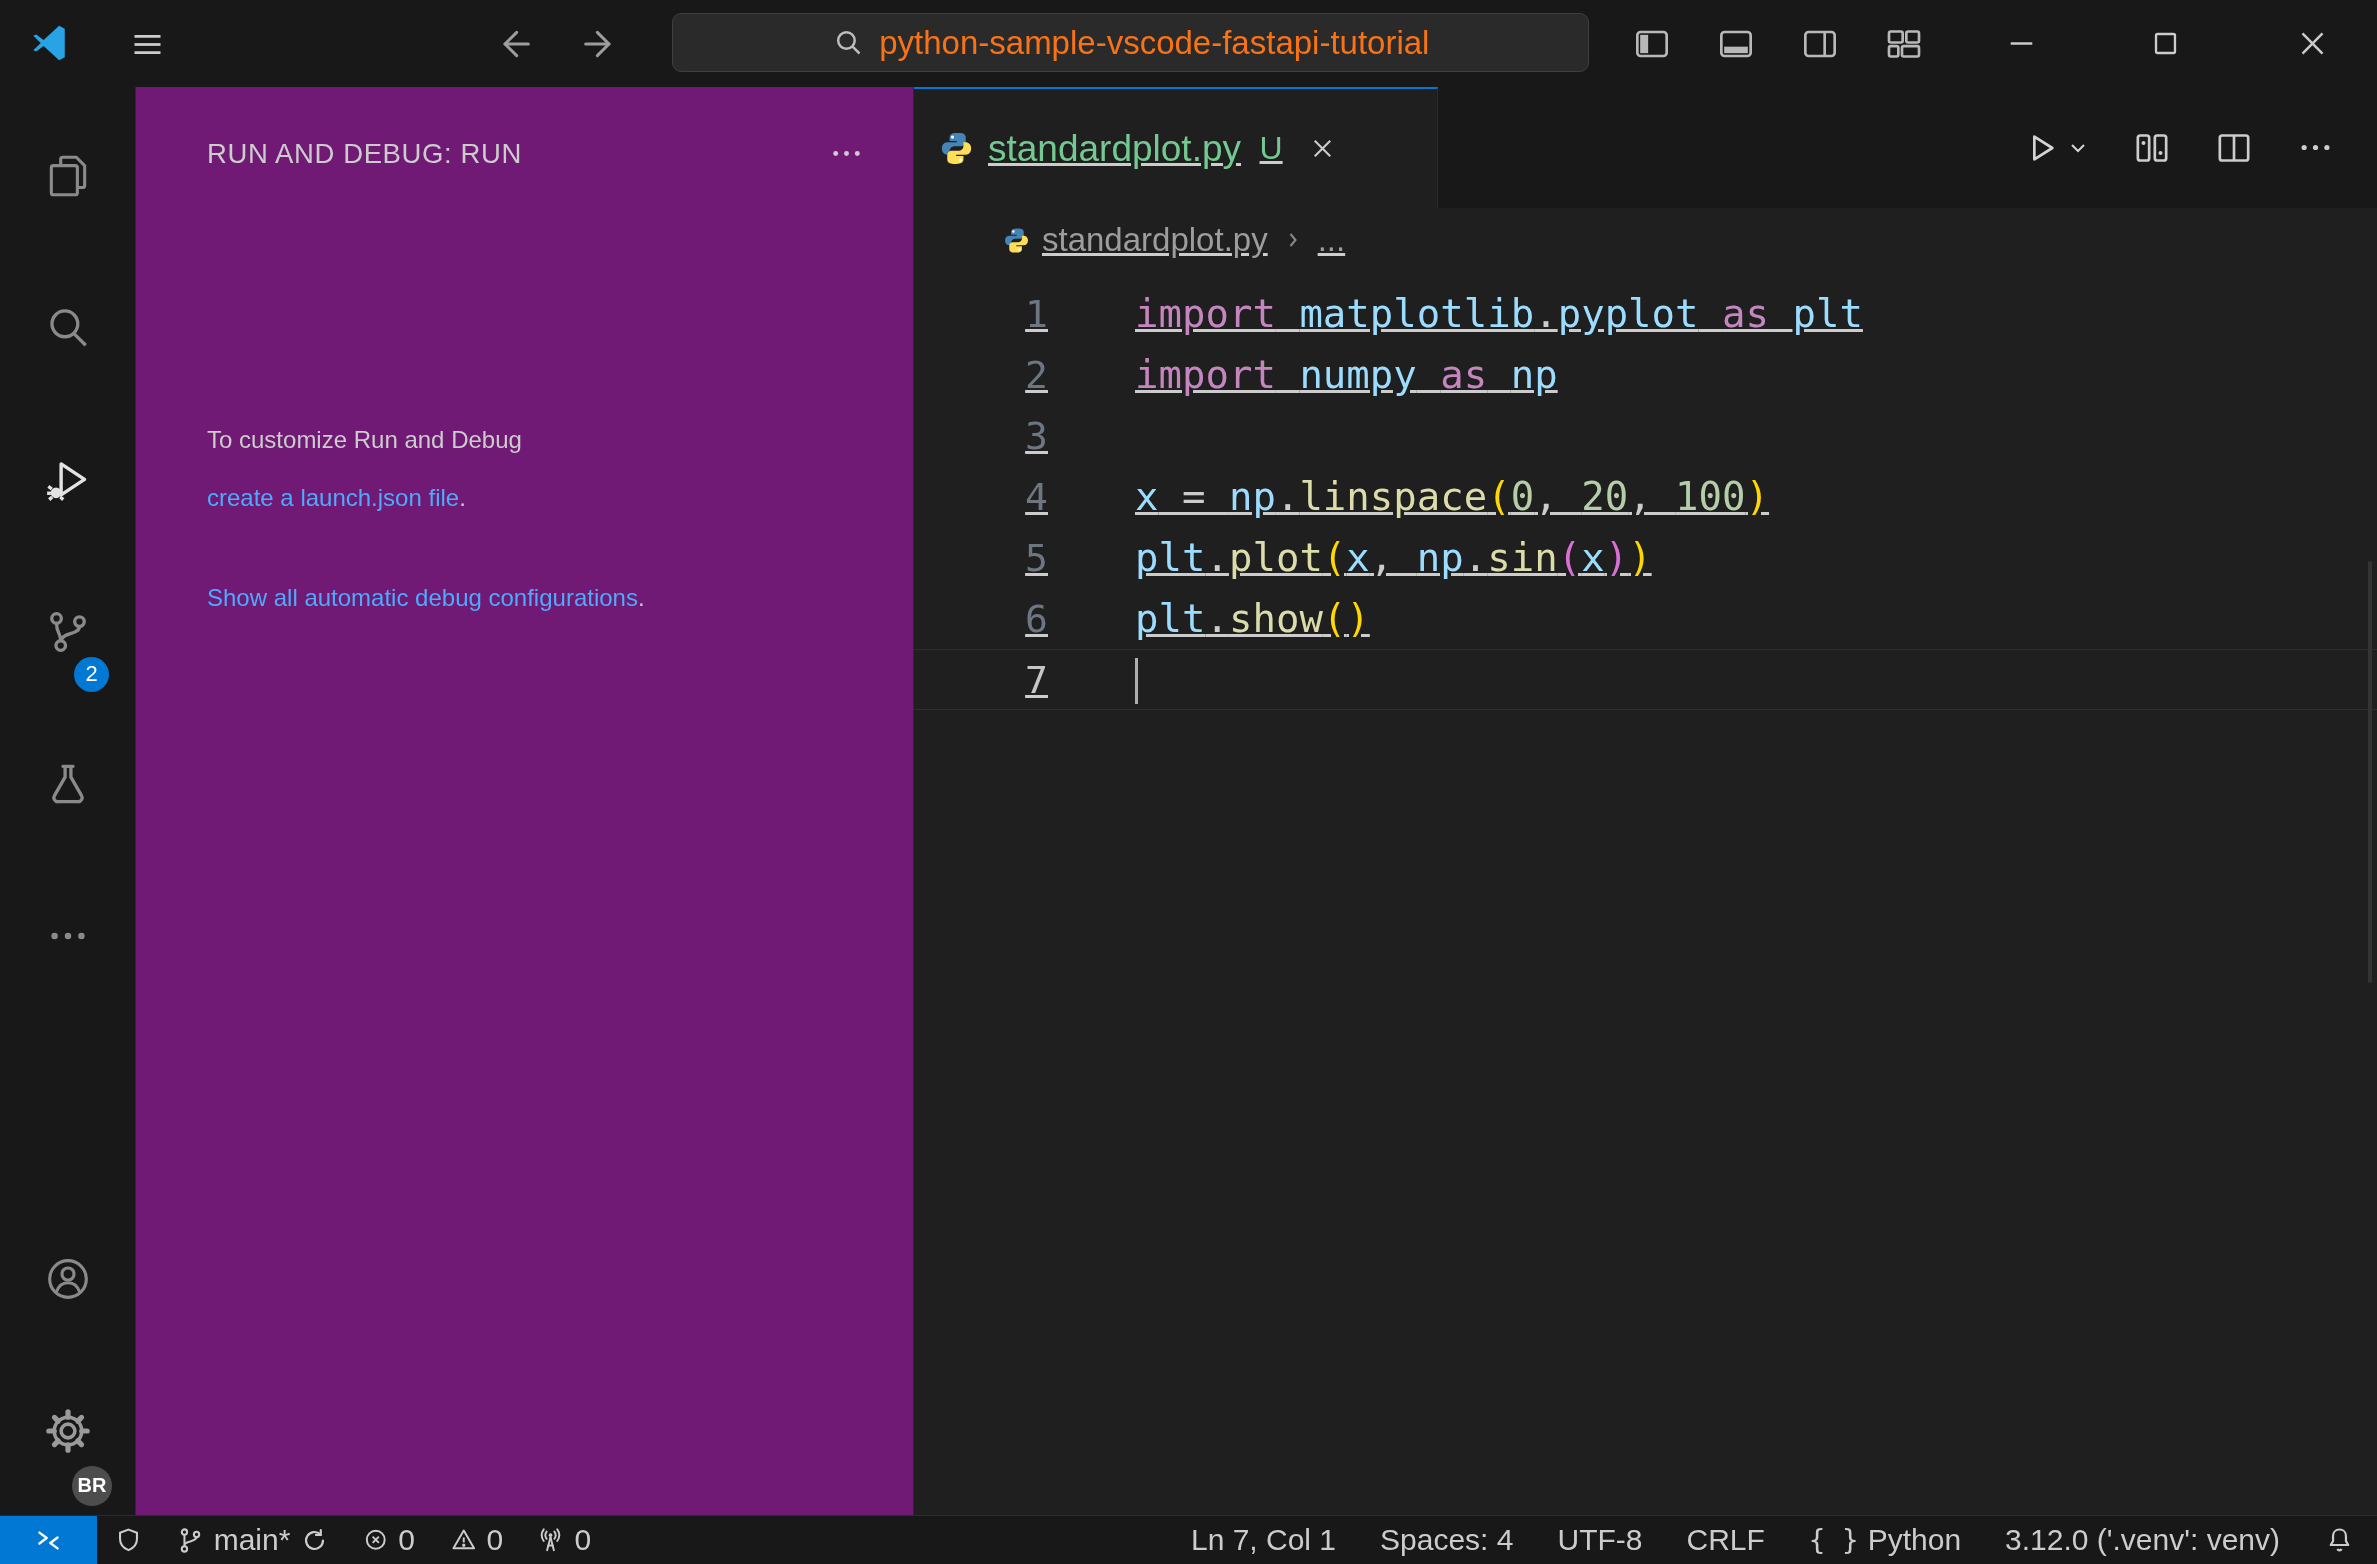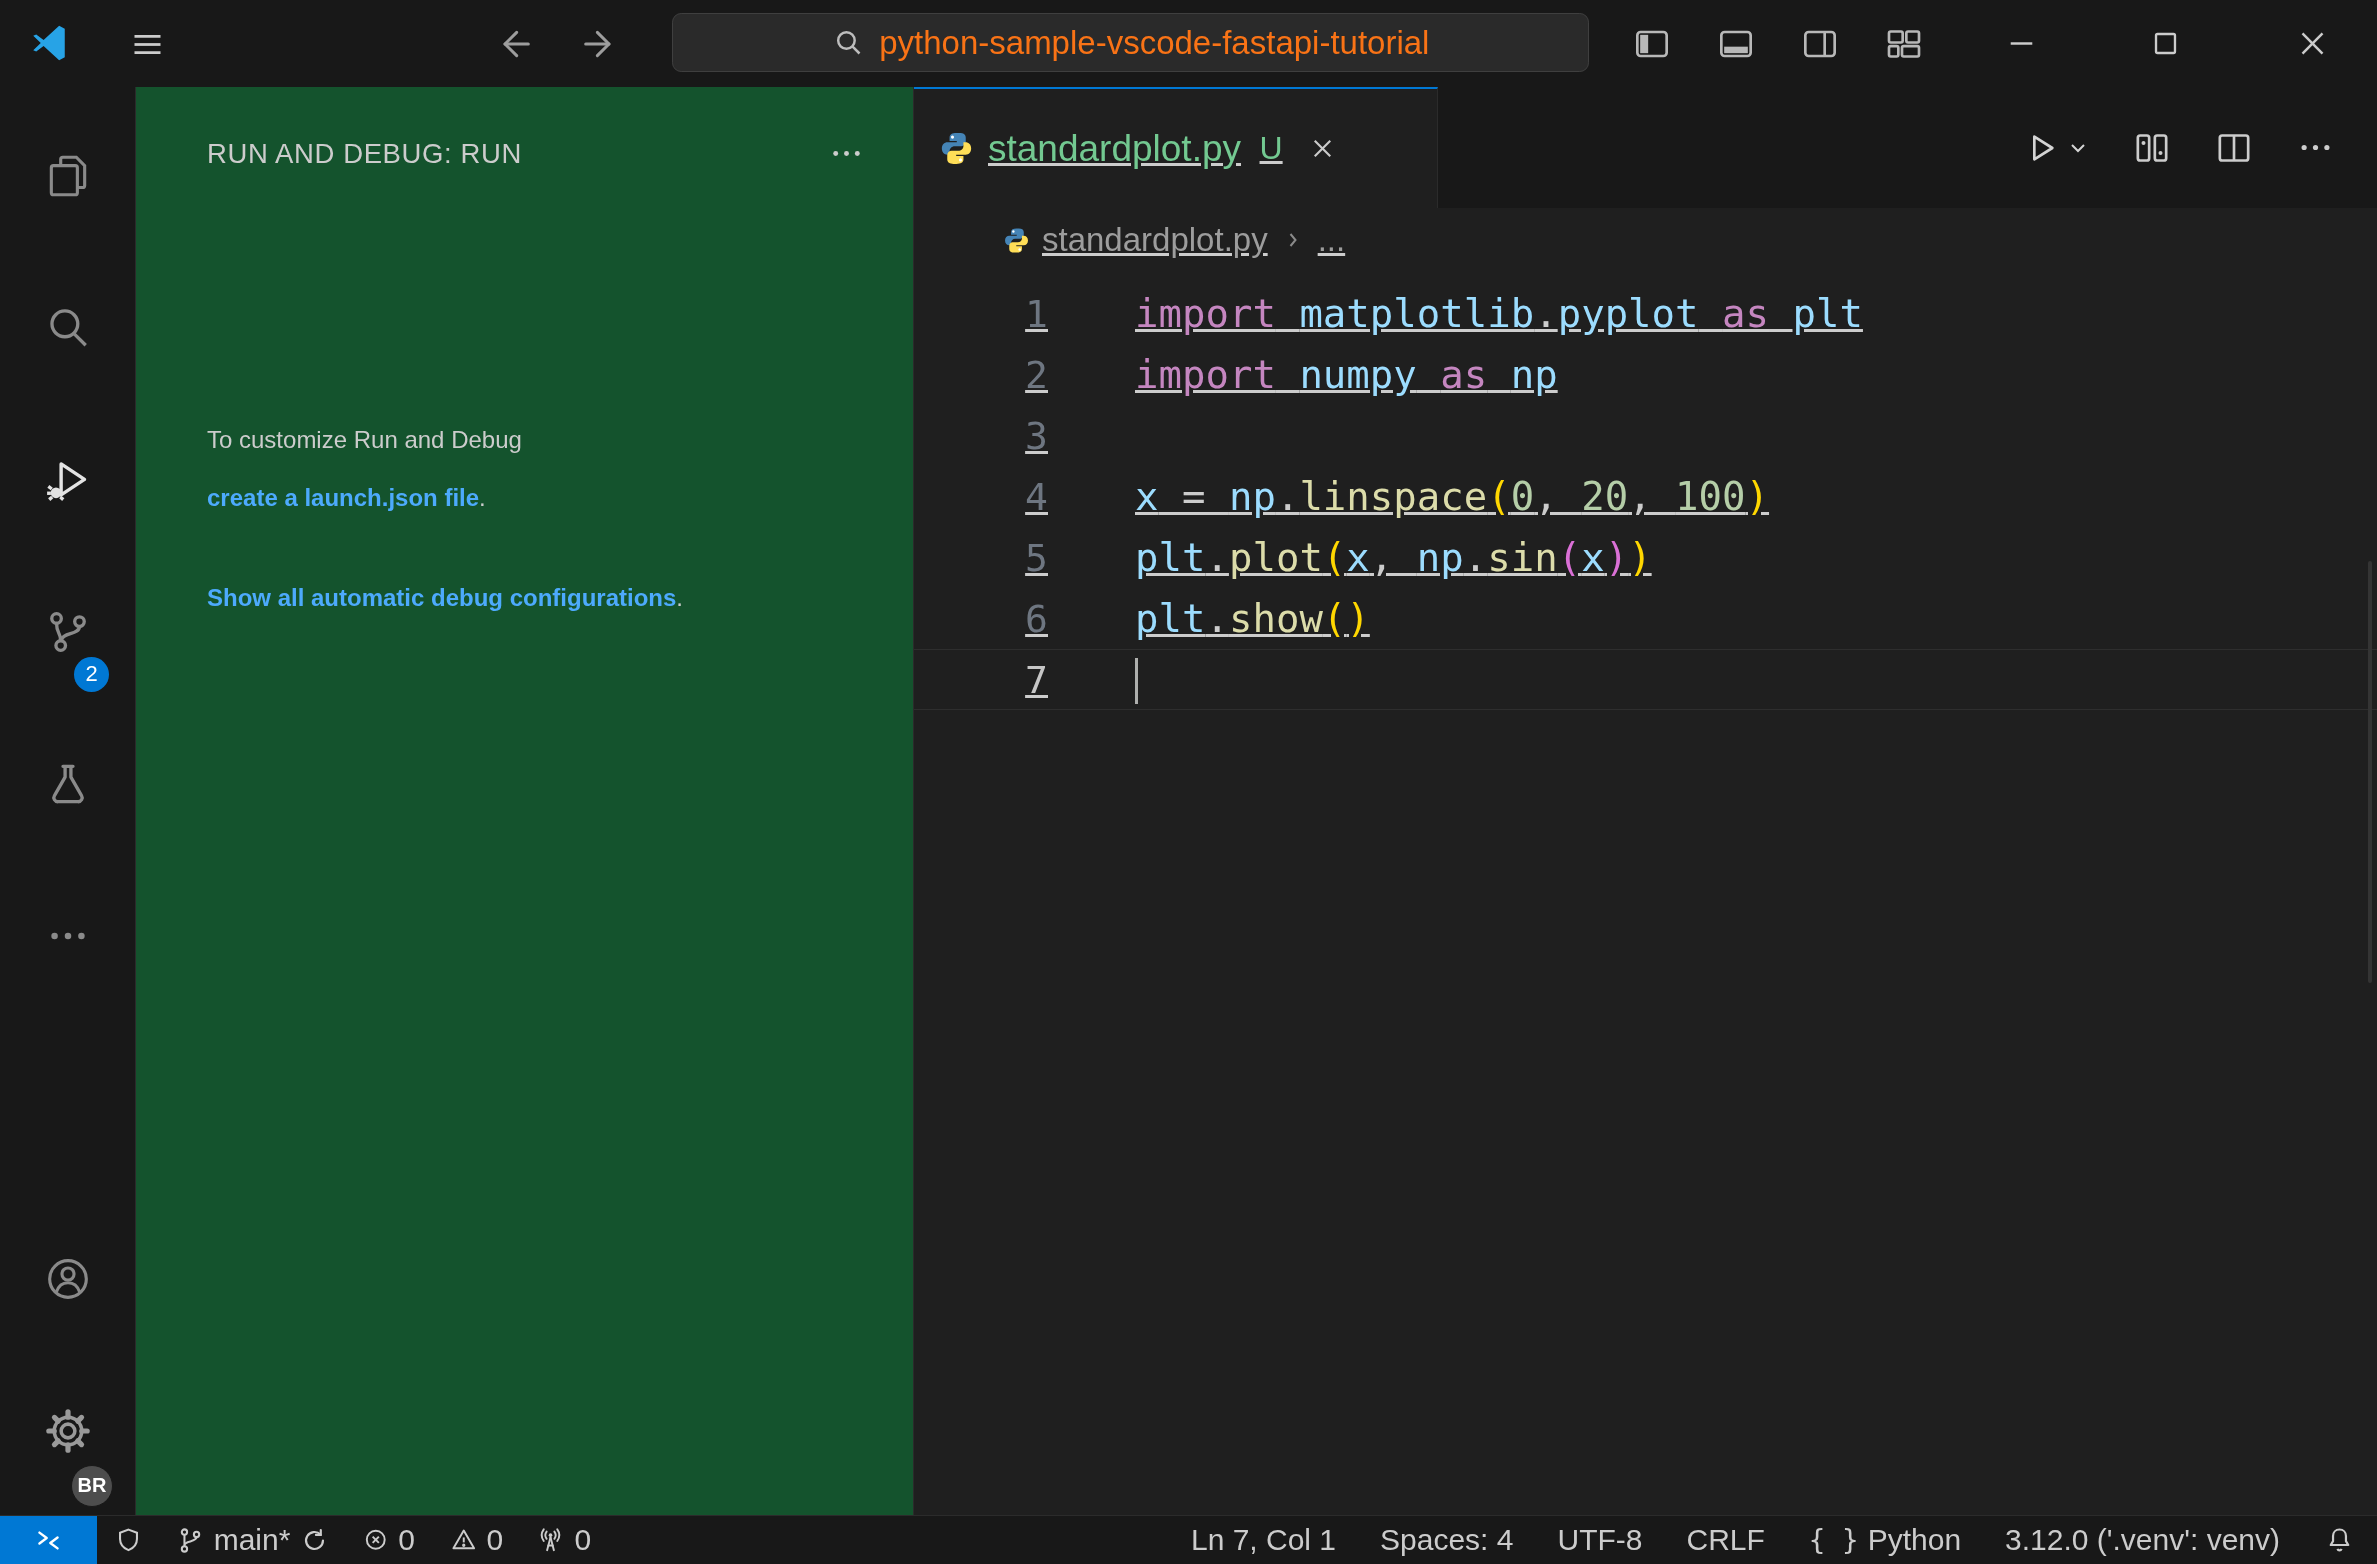--- a/index.html
+++ b/index.html
@@ -20,26 +20,26 @@
   
   .main{position:absolute;top:87px;bottom:48px;left:0;right:0;display:flex;}
   
   .activitybar{width:136px;background:#181818;border-right:0.9px solid #2b2b2b;display:flex;flex-direction:column;align-items:center;padding:13px 0 9.2px;box-sizing:border-box;flex-shrink:0;}
   .ab-item{height:152px;width:100%;display:flex;align-items:center;justify-content:center;position:relative;cursor:pointer;}
   .ab-spacer{margin-top:auto;}
   .badge{position:absolute;background:#0078d4;color:#fff;border-radius:50%;display:flex;align-items:center;justify-content:center;font-size:22px;}
   .scm-badge{width:35px;height:35px;right:26px;bottom:16.5px;}
   .profile-badge{width:42px;height:42px;right:22px;bottom:0px;background:#4d4d4d;font-size:20px;font-weight:bold;border:1.8px solid #181818;box-sizing:border-box;}
   
-  .sidebar{width:777px;background:#14532d;border-right:0.9px solid #2b2b2b;position:relative;flex-shrink:0;}
+  .sidebar{width:777px;background:#701a75;border-right:0.9px solid #2b2b2b;position:relative;flex-shrink:0;}
   .sidebar-header{position:absolute;top:48px;left:71px;right:48px;display:flex;align-items:center;justify-content:space-between;font-size:27.5px;letter-spacing:0.6px;color:#cccccc;}
   .annotation-box{position:absolute;left:50px;top:145px;width:689px;height:137px;border:4.6px solid #e8232b;box-sizing:border-box;display:flex;align-items:center;justify-content:center;}
   .run-btn{width:643px;height:80px;background:#0078d4;border:none;border-radius:3.7px;color:#ffffff;font-size:39px;font-family:"Liberation Sans",sans-serif;cursor:pointer;}
   .sb-par{position:absolute;left:71px;font-size:24px;line-height:58px;color:#cccccc;}
-  .sb-par a{color:#4daafc;text-decoration:none;cursor:pointer;font-weight:bold;}
+  .sb-par a{color:#4daafc;text-decoration:none;cursor:pointer;}
   .par1{top:300px;width:587px;}
   .par2{top:458px;width:513px;}
   .block{display:block;}
   
   .editor{flex:1;background:#1f1f1f;position:relative;display:flex;flex-direction:column;min-width:0;text-decoration:underline;}
   .tabbar{height:121px;background:#181818;display:flex;align-items:stretch;flex-shrink:0;}
   .tab{width:524px;background:#1f1f1f;border-top:2.8px solid #0078d4;border-right:0.9px solid #2b2b2b;box-sizing:border-box;display:flex;align-items:center;gap:13px;padding:0 24px;cursor:pointer;}
   .tab-label{font-size:37px;color:#73c991;}
   .tab-dirty{font-size:32px;color:#73c991;margin-left:5.5px;}
   .tab-close{margin-left:11px;cursor:pointer;display:flex;}

